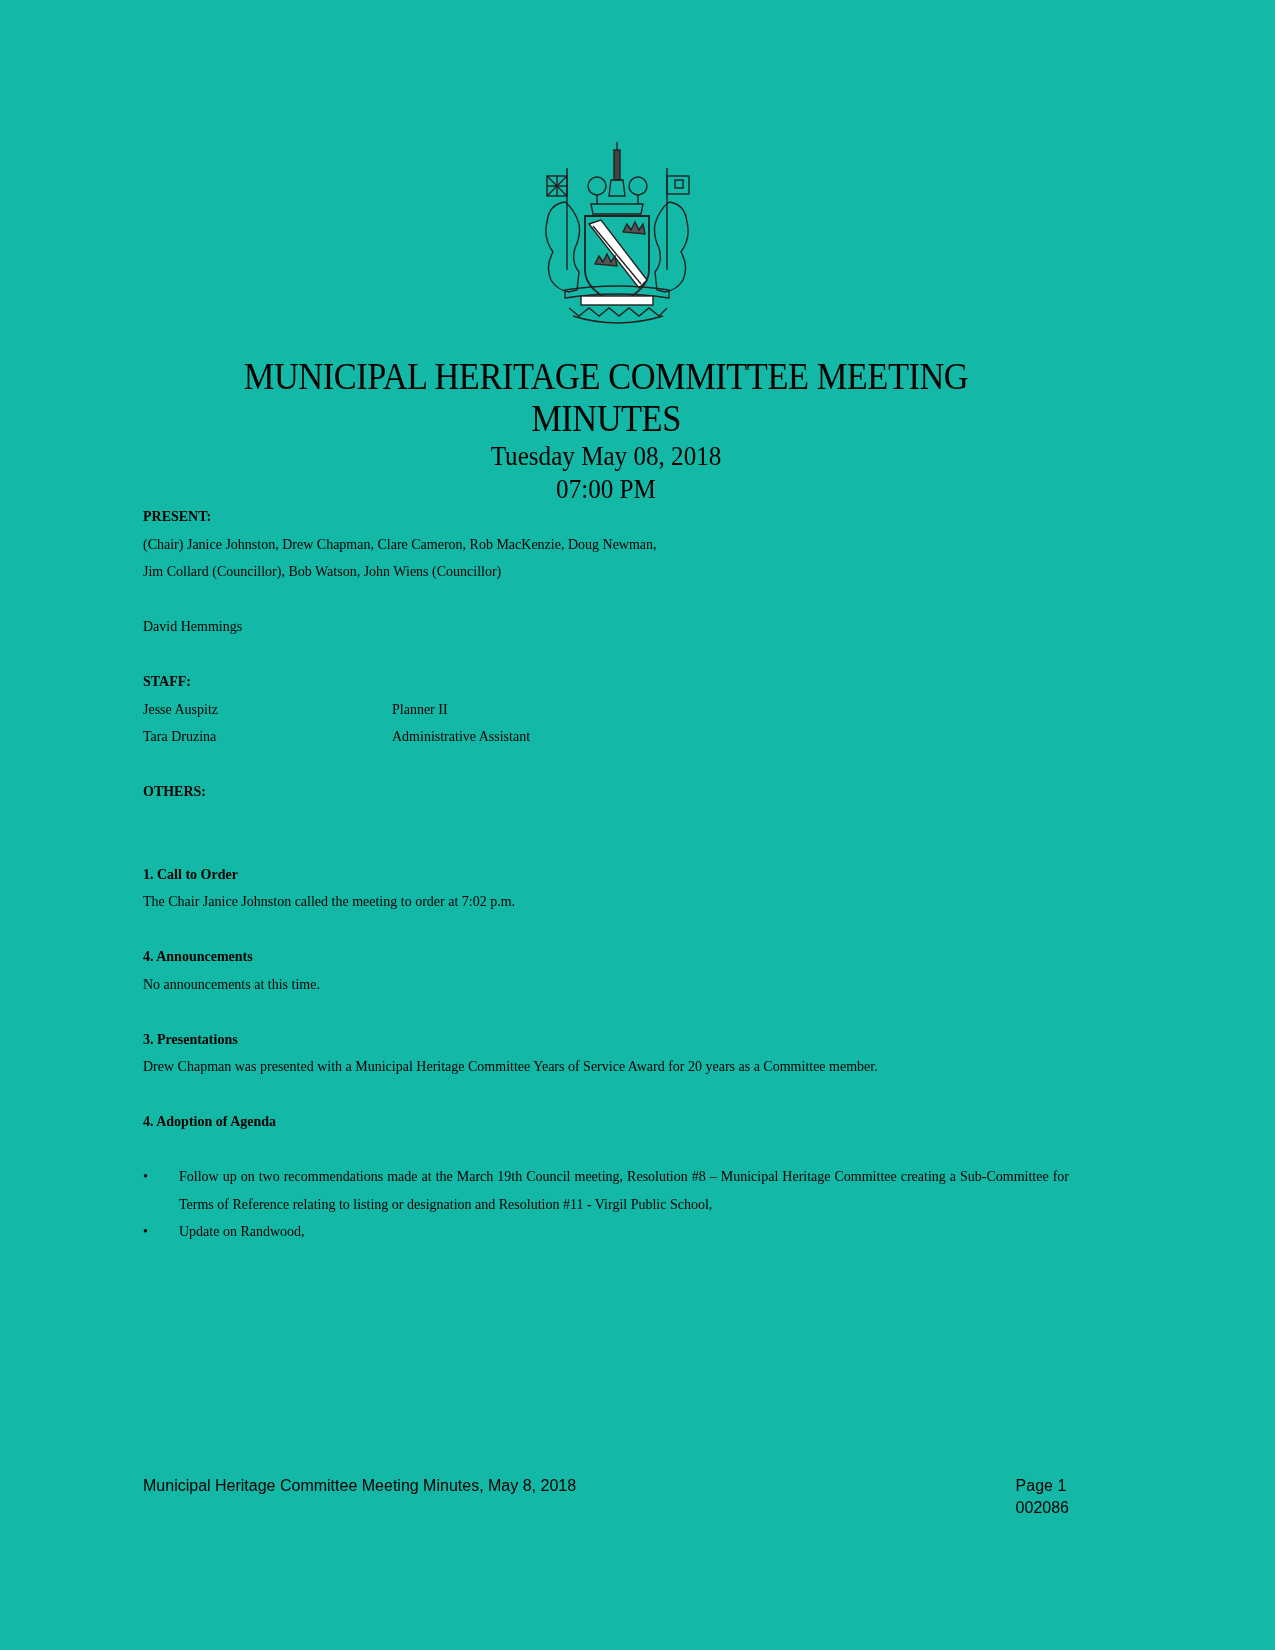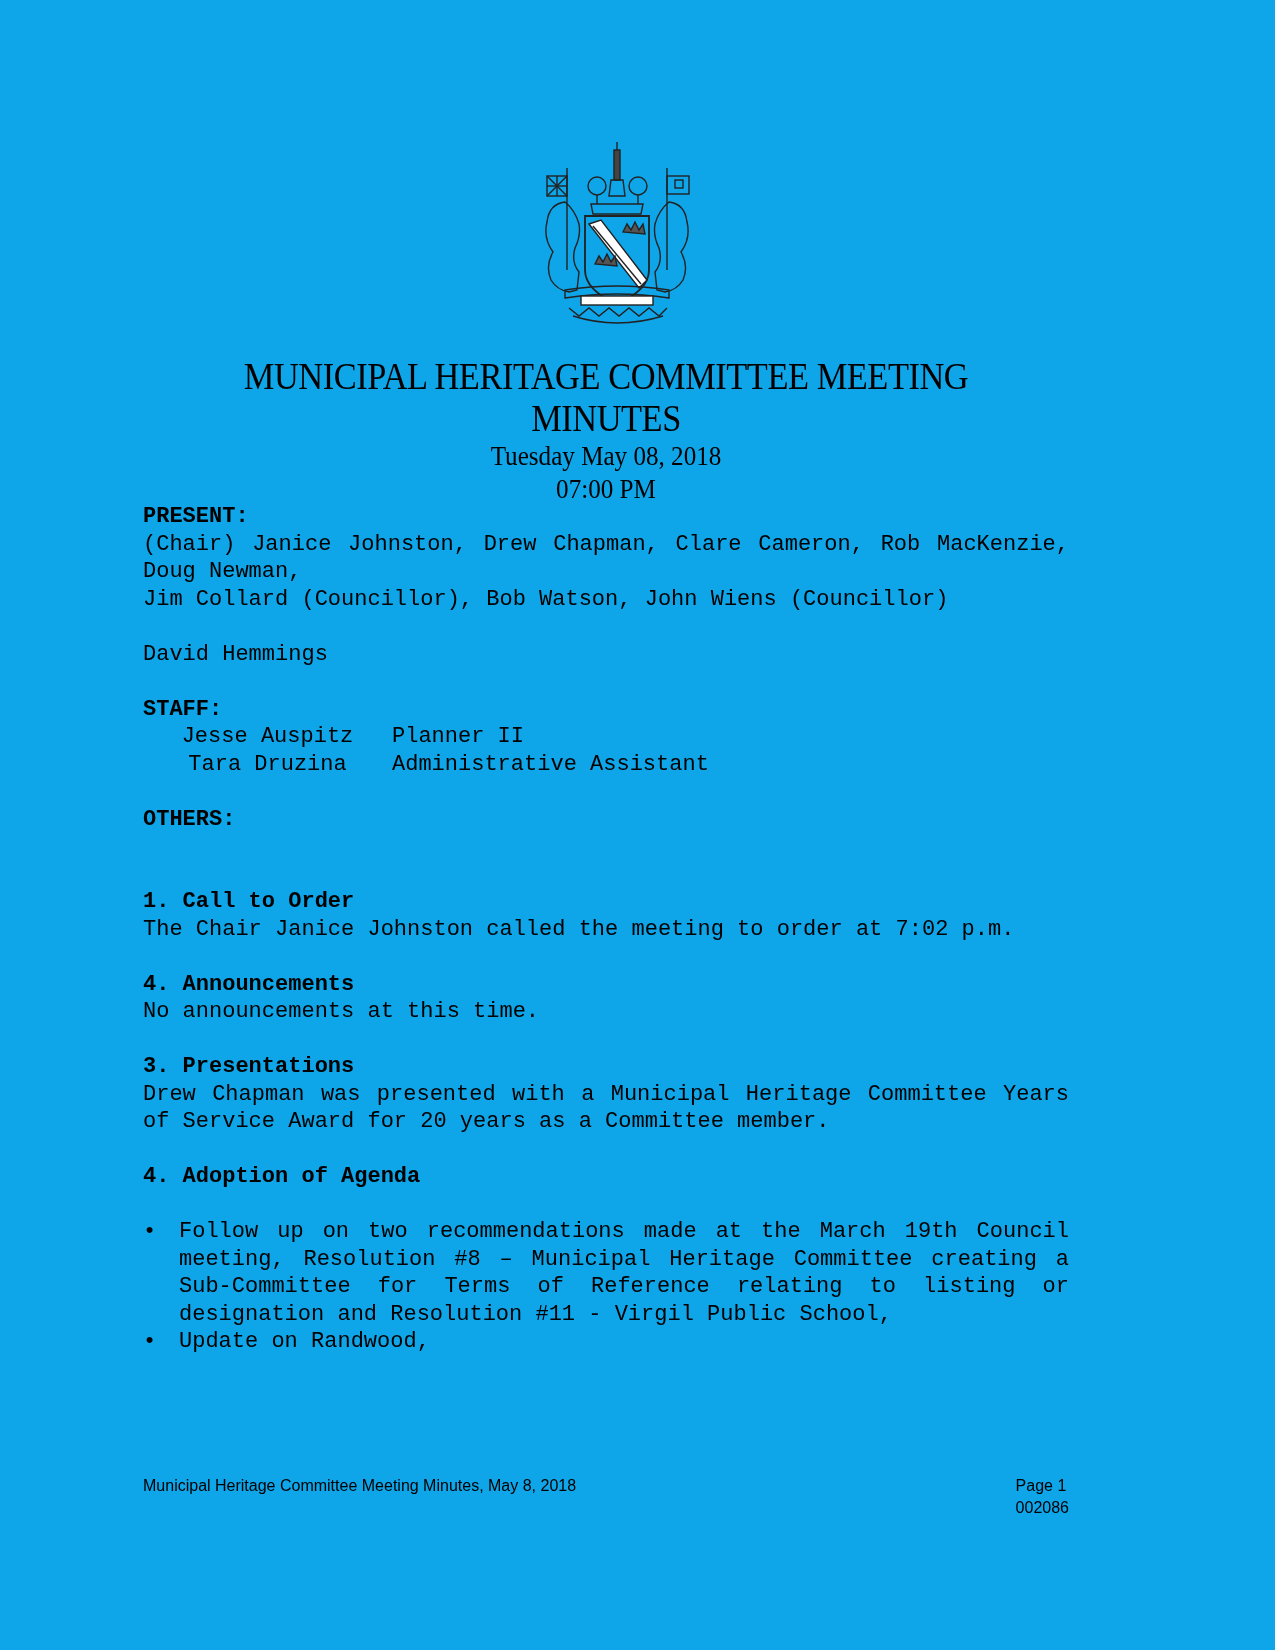--- a/index.html
+++ b/index.html
@@ -1,29 +1,29 @@
 <!DOCTYPE html>
 <html><head>
   <meta charset="utf-8">
   <style>
     html, body { margin: 0; padding: 0; background: #ffffff; }
     body { width: 1275px; height: 1650px; position: relative; overflow: hidden; color: #000; }
-    .page { position: absolute; left: 0; top: 0; width: 1275px; height: 1650px; background: #0ea5e9; }
+    .page { position: absolute; left: 0; top: 0; width: 1275px; height: 1650px; background: #14b8a6; }
     .crest { position: absolute; left: 535px; top: 140px; width: 165px; height: 185px; }
     .title-block { position: absolute; left: 143px; width: 926px; top: 356px; text-align: center;
       font-family: "Liberation Serif", "DejaVu Serif", serif; }
     .title-line { font-size: 37px; line-height: 42px; letter-spacing: -0.5px; transform: scaleX(0.93); }
     .date-line { font-size: 27px; line-height: 33px; transform: scaleX(0.93); }
     .body { position: absolute; left: 143px; width: 926px; top: 503px;
-      font-family: Liberation Mono, monospace; font-size: 22px; line-height: 27.5px; }
+      font-family: Liberation Serif, serif; font-size: 14px; line-height: 27.5px; }
     .h { font-weight: bold; }
     .p { margin: 0; }
     .just { text-align: justify; text-align-last: left; }
     .gap { height: 27.5px; }
-    .staff-row { display: flex; text-align: center; }
+    .staff-row { display: flex; }
     .staff-name { width: 249px; }
     .bullets { margin: 0; padding: 0; list-style: none; }
     .bullets li { position: relative; padding-left: 36px; text-align: justify; }
     .bullets li .bullet { position: absolute; left: 0; top: 0; }
     .footer { position: absolute; left: 143px; width: 926px; top: 1475px;
       font-family: "Liberation Sans", "DejaVu Sans", sans-serif; font-size: 16px; line-height: 22px; }
     .footer-left { position: absolute; left: 0; top: 0; }
     .footer-right { position: absolute; right: 0; top: 0; text-align: left; margin-left: 24px; }
   </style>
 </head>

